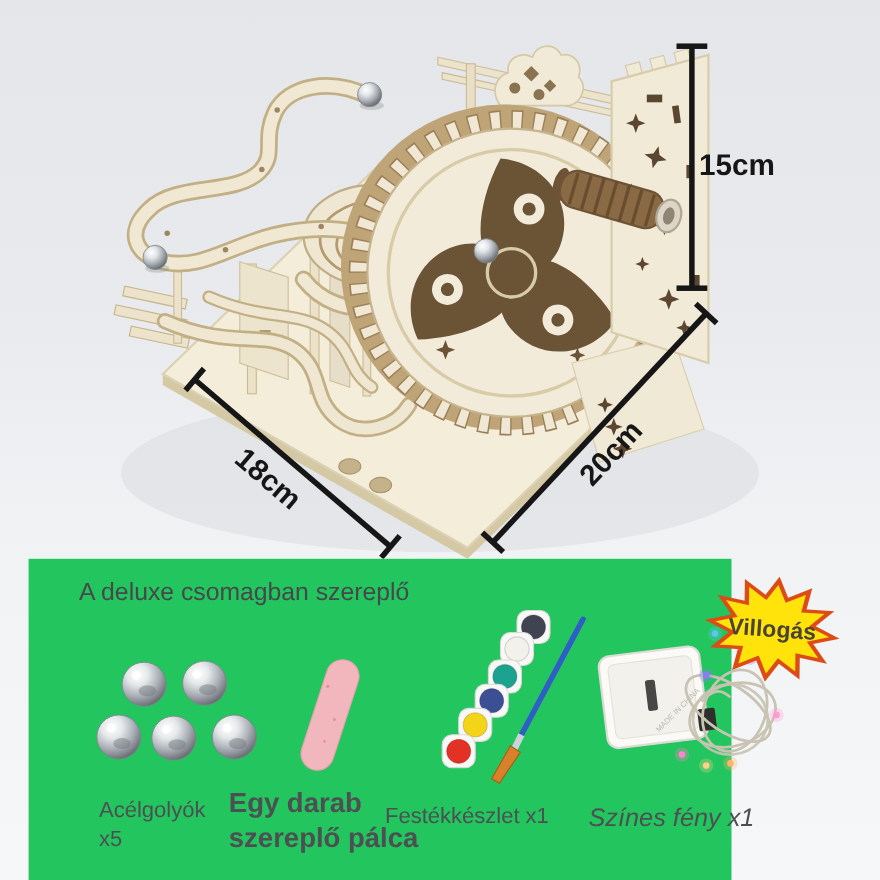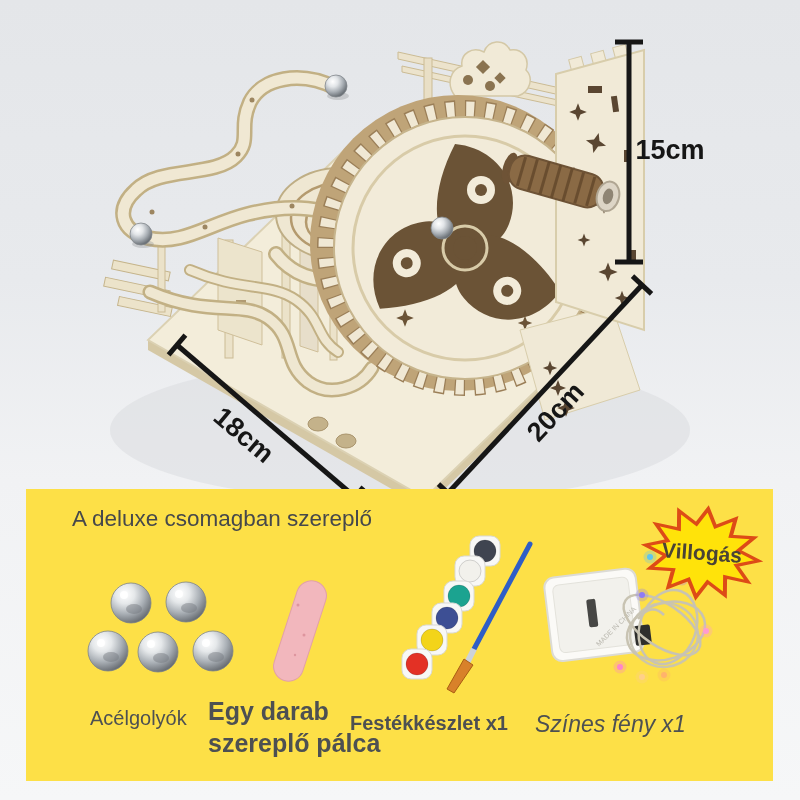--- a/index.html
+++ b/index.html
@@ -4,31 +4,31 @@
 <style>
   html,body{margin:0;padding:0;}
   body{
     width:800px;height:800px;overflow:hidden;position:relative;
     font-family:"Liberation Sans",sans-serif;
     background:linear-gradient(180deg,#e4e6e9 0%,#e8eaed 35%,#f1f2f4 60%,#f6f7f8 100%);
   }
   #stage{position:absolute;left:0;top:0;width:800px;height:800px;}
   #product-svg{position:absolute;left:0;top:0;}
   .panel{
-    position:absolute;left:26px;top:489px;width:747px;height:292px;
-    background:#fde047;
+    position:absolute;left:26px;top:508px;width:639px;height:292px;
+    background:#22c55e;
   }
   .panel-title{
     position:absolute;left:11px;top:14px;width:370px;
     font-size:22.5px;line-height:1.38;color:#46484b;text-align:center;
   }
   .lbl{position:absolute;text-align:left;color:#4d5052;}
   .lbl-balls{left:64px;top:216px;width:160px;font-size:20px;line-height:1.3;}
   .lbl-stick{left:182px;top:206px;width:190px;font-size:25px;line-height:1.28;font-weight:bold;}
-  .lbl-paint{left:324px;top:223px;width:210px;font-size:20px;font-weight:bold;}
+  .lbl-paint{left:324px;top:223px;width:210px;font-size:20px;}
   .lbl-light{left:509px;top:222px;width:220px;font-size:23px;font-style:italic;}
   .svgabs{position:absolute;}
   .g-balls{left:56px;top:84px;}
   .g-stick{left:236px;top:86px;}
   .g-paint{left:370px;top:42px;}
   .g-light{left:512px;top:46px;}
   .g-star{left:608px;top:2px;}
 </style>
 </head>
 <body>
@@ -257,20 +257,21 @@
         <circle cx="69" cy="71" r="4" fill="#ffffff" opacity="0.9"></circle>
       </g>
       <g>
         <circle cx="131" cy="78" r="20" fill="url(#ballG2)" stroke="#7e848a" stroke-width="0.8"></circle>
         <ellipse cx="134" cy="84" rx="8" ry="5" fill="#70767c" opacity="0.45"></ellipse>
         <circle cx="124" cy="70" r="4" fill="#ffffff" opacity="0.9"></circle>
       </g>
     </svg>
     <div class="lbl lbl-balls">
       <div>Acélgolyók</div>
+      <div>x5</div>
     </div>
 
     <svg class="svgabs g-stick" width="84" height="116">
       <rect x="23" y="4" width="30" height="104" rx="15" transform="rotate(18 38 56)" fill="#f2b7bd" stroke="#e2a0a8"></rect>
       <circle cx="36" cy="30" r="1.5" fill="#de959e"></circle>
       <circle cx="42" cy="60" r="1.5" fill="#de959e"></circle>
       <circle cx="33" cy="80" r="1.2" fill="#de959e"></circle>
     </svg>
     <div class="lbl lbl-stick">
       <div>Egy darab</div>

